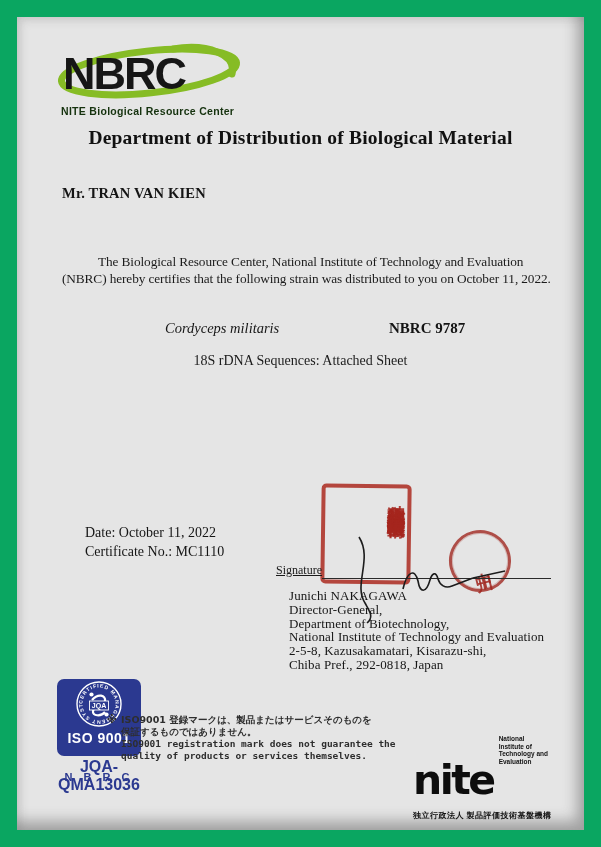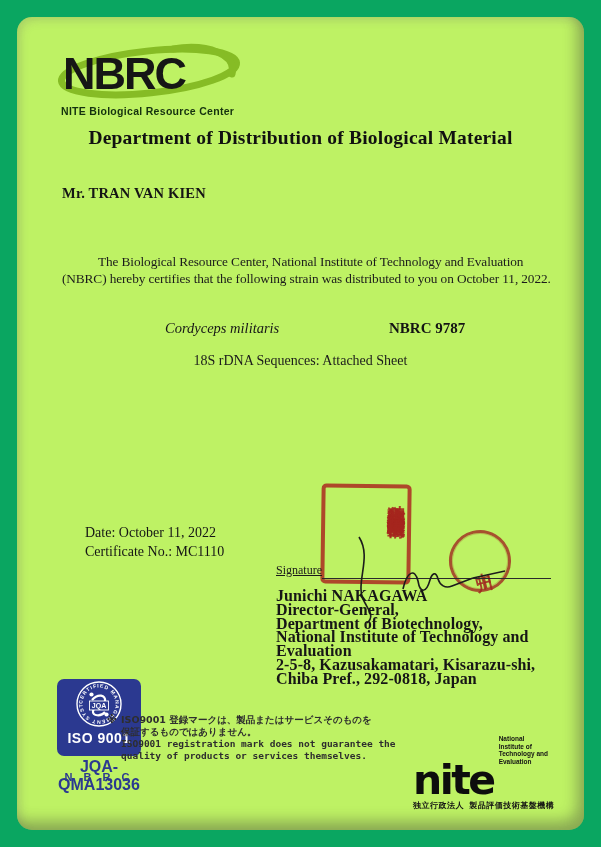--- a/index.html
+++ b/index.html
@@ -4,23 +4,22 @@
 <style>
   html,body{margin:0;padding:0;}
   body{
     width:601px;height:847px;position:relative;
     background:#0aa661;
     font-family:"Liberation Serif", serif;
     overflow:hidden;
   }
   .page{
     position:absolute;left:17px;top:17px;width:567px;height:813px;
-    background:#bef264;
+    background:#e5e5e5;
     box-shadow:inset -7px -9px 14px rgba(55,55,55,.38), inset 4px 4px 9px rgba(120,120,120,.20);
-    border-radius:15px;
   }
   .abs{position:absolute;}
 
   
   .nbrc-logo{left:36px;top:24px;width:190px;}
   .nbrc-tagline{
     font-family:"Liberation Sans", sans-serif;
     font-size:10.5px;font-weight:bold;color:#15320e;
     letter-spacing:.3px;margin-top:-6px;margin-left:8px;
   }
@@ -58,21 +57,21 @@
     left:432px;top:513px;width:56px;height:56px;border-radius:50%;
     border:3px solid rgba(160,40,32,.8);
     color:rgba(160,38,30,.85);
     display:flex;align-items:center;justify-content:center;
     font-family:"DejaVu Serif", serif;font-weight:bold;font-size:17px;
     writing-mode:vertical-rl;text-orientation:upright;
     transform:rotate(-14deg);letter-spacing:2px;
     box-shadow:inset 0 0 0 1px rgba(160,40,32,.25);
   }
   .scribble{left:280px;top:498px;pointer-events:none;}
-  .signer{left:259px;top:572px;width:280px;font-size:16px;color:#161616;line-height:13.8px;letter-spacing:.1px;font-weight:bold;}
+  .signer{left:272px;top:572px;width:280px;font-size:13px;color:#161616;line-height:13.8px;letter-spacing:.1px;}
 
   
   .iso-badge{
     left:40px;top:662px;width:84px;height:77px;background:#2b3990;border-radius:7px;
     display:flex;flex-direction:column;align-items:center;
   }
   .iso-label{
     color:#fff;font-family:"Liberation Sans", sans-serif;
     font-weight:bold;font-size:14px;letter-spacing:.5px;margin-top:1px;
   }
@@ -87,21 +86,21 @@
   .note-marker{position:absolute;left:-14px;top:0;font-family:"DejaVu Sans", sans-serif;font-size:10px;font-weight:bold;}
 
   .nite{left:396px;top:714px;width:160px;font-family:"Liberation Sans", sans-serif;color:#101010;}
   .nite-row{display:flex;align-items:flex-start;}
   .nite-word{
     font-size:41px;font-weight:900;letter-spacing:-2.5px;line-height:34px;color:#0d0d0d;
     font-family:"DejaVu Sans", sans-serif;
     margin-top:32px;
   }
   .nite-side{margin-left:5px;margin-top:4px;font-size:6.5px;font-weight:bold;line-height:7.6px;color:#131313;}
-  .nite-jp{font-family:Liberation Mono, monospace;font-size:8px;font-weight:bold;margin-top:3px;color:#131313;letter-spacing:.5px;}
+  .nite-jp{font-family:Liberation Serif, serif;font-size:8px;font-weight:bold;margin-top:13px;color:#131313;letter-spacing:.5px;}
 </style>
 </head>
 <body>
 
 <div class="page">
 
   <div class="abs nbrc-logo">
     <svg width="190" height="66" viewBox="0 0 190 66">
       <ellipse cx="96" cy="31" rx="88" ry="21" fill="none" stroke="#86bc25" stroke-width="7" transform="rotate(-6 96 31)"></ellipse>
       <text x="10" y="48" font-family="Liberation Sans, sans-serif" font-size="45" font-weight="900" letter-spacing="-2" fill="#161616">NBRC</text>

